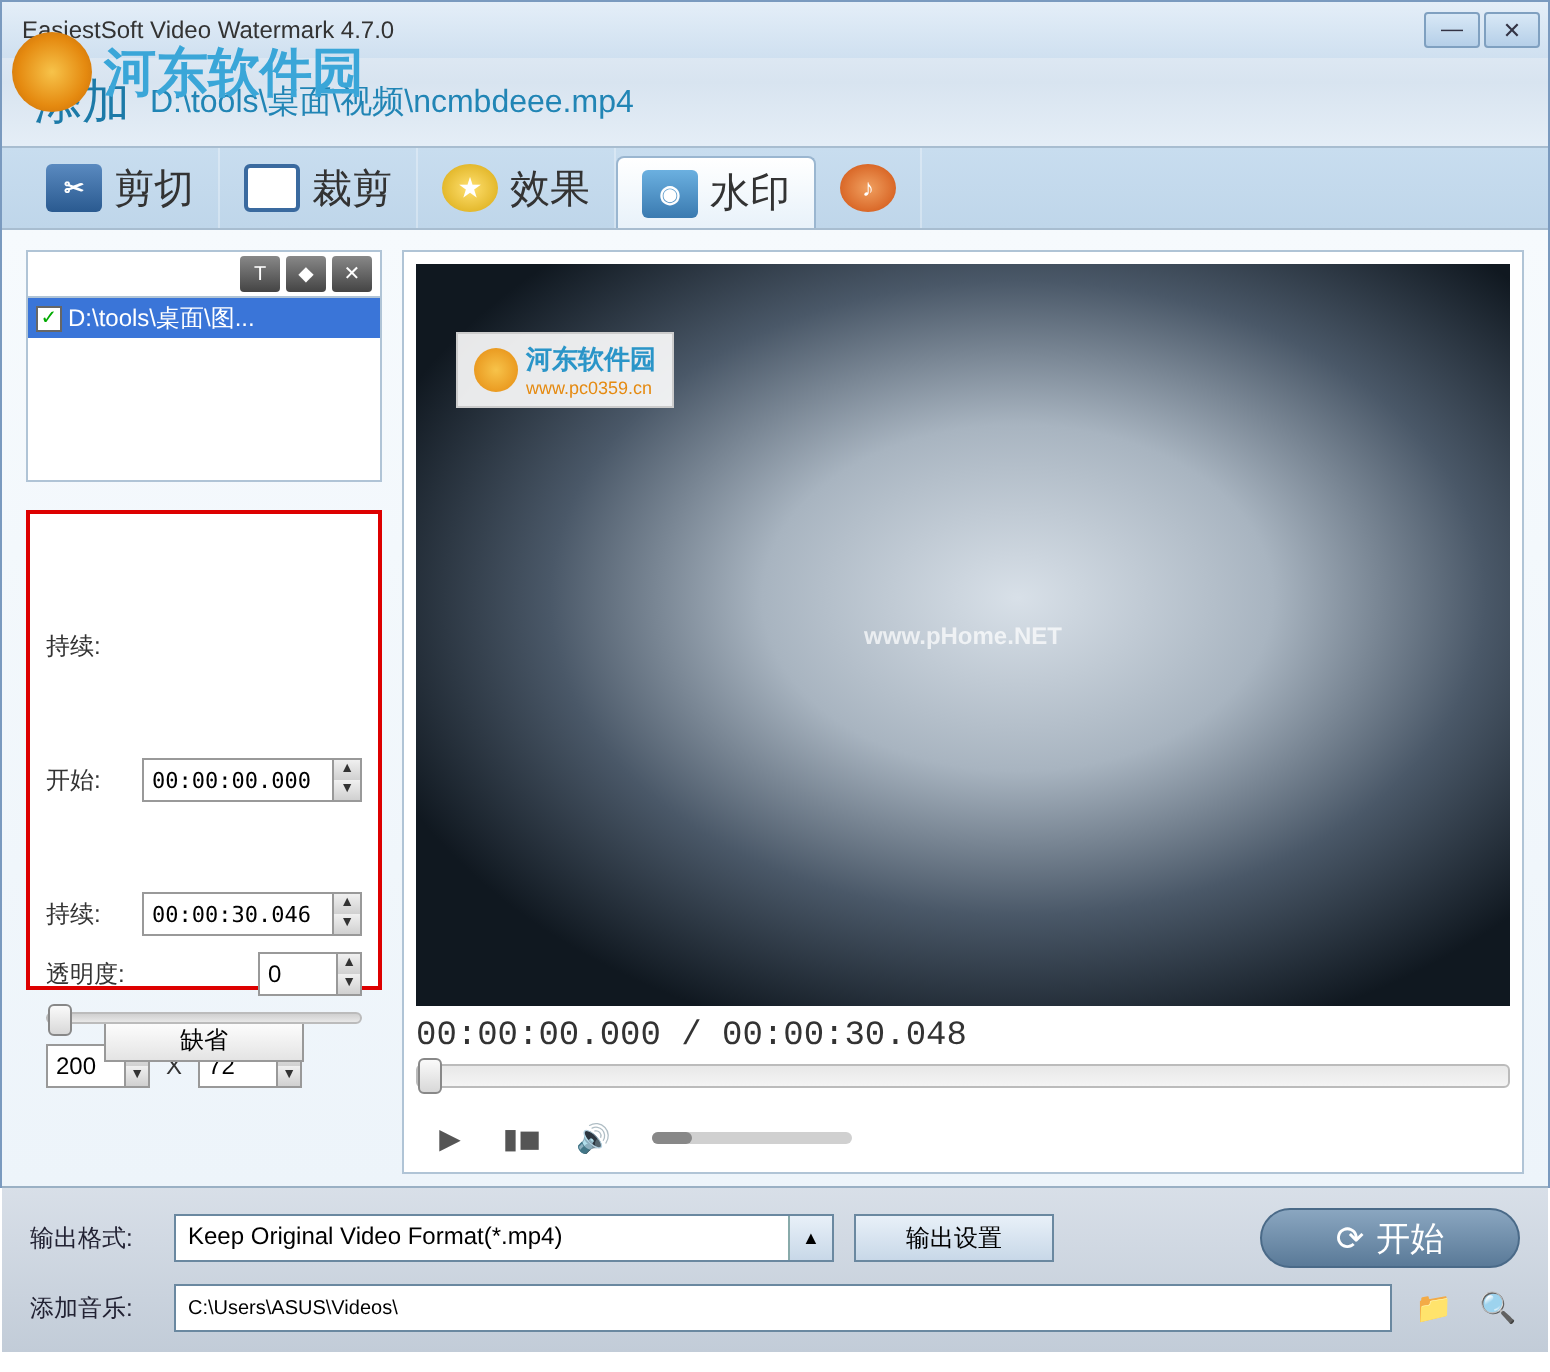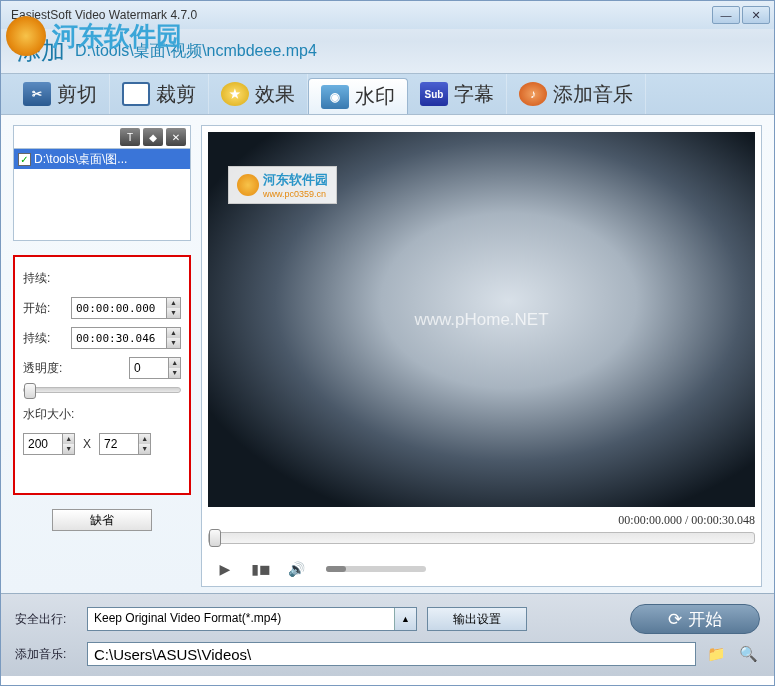--- a/index.html
+++ b/index.html
@@ -1,18 +1,18 @@
 <!DOCTYPE html>
 <html><head>
 <meta charset="utf-8">
 <style>
 * { margin: 0; padding: 0; box-sizing: border-box; font-family: "Microsoft YaHei", Arial, sans-serif; }
 body { background: #fff; width: 775px; height: 686px; position: relative; }
 
-.window { width: 775px; height: 686px; background: linear-gradient(#e8f0f8, #d8e4f0 40px, #e8f0f8 80px, #fff 130px); border: 1px solid #7a9abf; }
+.window { width: 775px; height: 594px; background: linear-gradient(#e8f0f8, #d8e4f0 40px, #e8f0f8 80px, #fff 130px); border: 1px solid #7a9abf; }
 
 .titlebar { height: 28px; background: linear-gradient(#e4eef8, #cfe0f0); display: flex; align-items: center; padding: 0 4px; }
 .titlebar .title { font-size: 12px; color: #333; margin-left: 6px; }
 .titlebar .spacer { flex: 1; }
 .titlebar .winbtn { width: 28px; height: 18px; background: linear-gradient(#d8e8f6,#b5cfe8); border: 1px solid #7fa0c0; margin-left: 2px; border-radius: 2px; display: flex; align-items: center; justify-content: center; font-size: 11px; color: #334; cursor: pointer; }
 
 .header-row { height: 44px; display: flex; align-items: center; padding: 0 16px; }
 .header-row .add-label { font-size: 24px; color: #1c7aa8; font-weight: normal; }
 .header-row .path { font-size: 16px; color: #2185b5; margin-left: 10px; }
 .brand-overlay { position: absolute; top: 16px; left: 6px; display: flex; align-items: center; gap: 6px; pointer-events: none; }
@@ -34,21 +34,21 @@
 
 .left-panel { width: 178px; display: flex; flex-direction: column; }
 .tool-row { height: 24px; background: #fff; border: 1px solid #b0c4d6; display: flex; justify-content: flex-end; align-items: center; gap: 3px; padding: 0 4px; }
 .tool-row .tbtn { width: 20px; height: 18px; background: linear-gradient(#888,#444); border-radius: 2px; color: #fff; font-size: 10px; display: flex; align-items: center; justify-content: center; cursor: pointer; }
 
 .list-box { height: 92px; background: #fff; border: 1px solid #b0c4d6; border-top: none; }
 .list-item { height: 20px; background: #3a75d8; color: #fff; font-size: 12px; padding: 2px 4px; display: flex; align-items: center; }
 .list-item .chk { width: 13px; height: 13px; background: #fff; border: 1px solid #666; margin-right: 3px; display: flex; align-items: center; justify-content: center; font-size: 10px; color: #0a0; }
 
 .form-box { border: 2px solid #d00; background: #fff; padding: 10px 8px; font-size: 12px; color: #333; margin-top: 14px; height: 240px; }
-.form-row { display: flex; align-items: center; margin-bottom: 8px; min-height: 22px; }
+.form-row { display: flex; align-items: center; margin-bottom: 8px; min-height: 22px; margin-top: 45px; }
 .form-row .lbl { width: 48px; }
 .time-input { flex: 1; display: flex; border: 1px solid #999; height: 22px; }
 .time-input input { border: none; width: 100%; padding: 0 4px; font-size: 11px; font-family: monospace; }
 .spin { width: 16px; display: flex; flex-direction: column; border-left: 1px solid #999; }
 .spin .sb { flex: 1; background: linear-gradient(#f0f0f0,#d0d0d0); font-size: 7px; text-align: center; cursor: pointer; line-height: 10px; }
 .num-input { width: 52px; display: flex; border: 1px solid #999; height: 22px; }
 .num-input input { border: none; width: 100%; padding: 0 4px; font-size: 12px; }
 .slider-row { margin: 4px 0 10px 0; }
 .slider { width: 100%; height: 6px; background: linear-gradient(#d0d0d0,#e8e8e8); border: 1px solid #bbb; border-radius: 3px; position: relative; }
 .slider .thumb { position: absolute; left: 0; top: -5px; width: 12px; height: 16px; background: linear-gradient(#fafafa,#d8d8d8); border: 1px solid #888; border-radius: 3px; }
@@ -56,41 +56,41 @@
 
 .default-btn { width: 100px; height: 22px; margin: 14px auto 0; background: linear-gradient(#fff,#e4e4e4); border: 1px solid #999; font-size: 12px; display: flex; align-items: center; justify-content: center; cursor: pointer; }
 
 .preview { flex: 1; display: flex; flex-direction: column; border: 1px solid #b0c4d6; background: #fff; padding: 6px; }
 .video { flex: 1; background: #0a1420; position: relative; overflow: hidden; }
 .video-content { position: absolute; inset: 0; background: radial-gradient(ellipse at 55% 45%, #d8e0e8 0%, #a8b4c0 30%, #4a5868 55%, #101820 80%); }
 .tiny-brand { position: absolute; top: 34px; left: 20px; background: rgba(255,255,255,.9); border: 1px solid #ccc; padding: 4px 8px; display: flex; align-items: center; gap: 4px; }
 .tiny-brand .d { width: 22px; height: 22px; border-radius: 50%; background: radial-gradient(#f7c34a,#e58a10); }
 .tiny-brand .t1 { font-size: 13px; color: #2a95c8; font-weight: bold; }
 .tiny-brand .t2 { font-size: 9px; color: #e58a10; }
-.center-url { position: absolute; top: 50%; left: 50%; transform: translate(-50%,-50%); color: rgba(255,255,255,.7); font-size: 17px; }
+.center-url { position: absolute; top: 50%; left: 50%; transform: translate(-50%,-50%); color: rgba(255,255,255,.7); font-size: 12px; font-weight: bold; }
 .bbar { position: absolute; bottom: 10px; left: 0; right: 0; background: rgba(0,0,0,.5); height: 22px; display: flex; justify-content: space-between; padding: 0 14px; font-size: 10px; color: #ccc; align-items: center; }
 
-.time-display { font-size: 12px; color: #333; margin-top: 6px; font-family: Liberation Serif, serif; text-align: right; }
+.time-display { font-size: 17px; color: #333; margin-top: 6px; font-family: Liberation Mono, monospace; }
 .progress { height: 12px; background: linear-gradient(#e8e8e8,#f4f4f4); border: 1px solid #bbb; border-radius: 3px; margin-top: 4px; position: relative; }
 .progress .pt { position: absolute; left: 0; top: -4px; width: 12px; height: 18px; background: linear-gradient(#fafafa,#d8d8d8); border: 1px solid #888; border-radius: 3px; }
 
 .controls { display: flex; align-items: center; gap: 10px; margin-top: 14px; padding: 0 4px; }
 .controls .cbtn { width: 26px; height: 22px; display: flex; align-items: center; justify-content: center; color: #555; font-size: 14px; cursor: pointer; }
 .controls .vol { flex: 0 0 100px; height: 6px; background: #d0d0d0; border-radius: 3px; position: relative; margin-left: 6px; }
 .controls .vol .f { position: absolute; inset: 0; width: 20%; background: #888; border-radius: 3px; }
 
 .footer { background: linear-gradient(#d8dfe8,#c2ccd8); padding: 10px 14px; border-top: 1px solid #9ab0c4; }
 .foot-row { display: flex; align-items: center; gap: 10px; margin-bottom: 8px; }
 .foot-row .fl { font-size: 12px; color: #223; width: 62px; }
 .combo { flex: 0 0 330px; height: 24px; display: flex; border: 1px solid #6a88a0; background: #fff; }
 .combo .ct { flex: 1; padding: 3px 6px; font-size: 12px; }
 .combo .dd { width: 22px; background: linear-gradient(#e8f0f8,#c8d8e8); border-left: 1px solid #8aa; display: flex; align-items: center; justify-content: center; font-size: 9px; }
 .output-settings-btn { flex: 0 0 100px; height: 24px; background: linear-gradient(#e8f0f8,#c8d8e8); border: 1px solid #6a88a0; font-size: 12px; display: flex; align-items: center; justify-content: center; cursor: pointer; }
 .start-btn { flex: 0 0 130px; height: 30px; background: linear-gradient(#8aa6c0,#5a7a98); border: 1px solid #4a6a88; border-radius: 15px; color: #fff; font-size: 17px; display: flex; align-items: center; justify-content: center; gap: 6px; cursor: pointer; }
-.path-input { flex: 1; height: 24px; border: 1px solid #6a88a0; background: #fff; padding: 3px 6px; font-size: 15px; }
+.path-input { flex: 1; height: 24px; border: 1px solid #6a88a0; background: #fff; padding: 3px 6px; font-size: 10px; }
 .icon-btn { width: 22px; height: 22px; display: flex; align-items: center; justify-content: center; color: #2a7ad0; cursor: pointer; font-size: 15px; }
 </style>
 </head>
 <body>
 
 <div class="window">
   <div class="titlebar">
     <span class="title">EasiestSoft Video Watermark 4.7.0</span>
     <div class="spacer"></div>
     <div class="winbtn">—</div>
@@ -118,26 +118,21 @@
       </div>
     <div class="tab">
         <span class="ti fx">★</span>
         <span>效果</span>
       </div>
     <div class="tab active">
         <span class="ti wm">◉</span>
         <span>水印</span>
       </div>
     <div class="tab">
-        <span class="ti sub">Sub</span>
-        <span>字幕</span>
-      </div>
-    <div class="tab">
         <span class="ti music">♪</span>
-        <span>添加音乐</span>
       </div>
   </div>
 
   <div class="body">
     <div class="left-panel">
       <div class="tool-row">
         <div class="tbtn">T</div>
         <div class="tbtn">◆</div>
         <div class="tbtn">✕</div>
       </div>
@@ -181,23 +176,20 @@
                 <div class="sb">▲</div>
                 <div class="sb">▼</div>
               </div>
           </div>
         </div>
         <div class="slider-row">
           <div class="slider">
               <div class="thumb"></div>
             </div>
         </div>
-        <div class="form-row">
-            <span>水印大小:</span>
-          </div>
         <div class="size-row">
           <div class="num-input">
             <input value="200" style="">
             <div class="spin">
                 <div class="sb">▲</div>
                 <div class="sb">▼</div>
               </div>
           </div>
           <span>X</span>
           <div class="num-input">
@@ -235,21 +227,21 @@
         <div class="cbtn">🔊</div>
         <div class="vol">
             <div class="f"></div>
           </div>
       </div>
     </div>
   </div>
 
   <div class="footer">
     <div class="foot-row">
-      <span class="fl">安全出行:</span>
+      <span class="fl">输出格式:</span>
       <div class="combo">
         <div class="ct">Keep Original Video Format(*.mp4)</div>
         <div class="dd">▲</div>
       </div>
       <div class="output-settings-btn">输出设置</div>
       <div style="flex:1"></div>
       <div class="start-btn">
           <span>⟳</span>
           <span>开始</span>
         </div>

